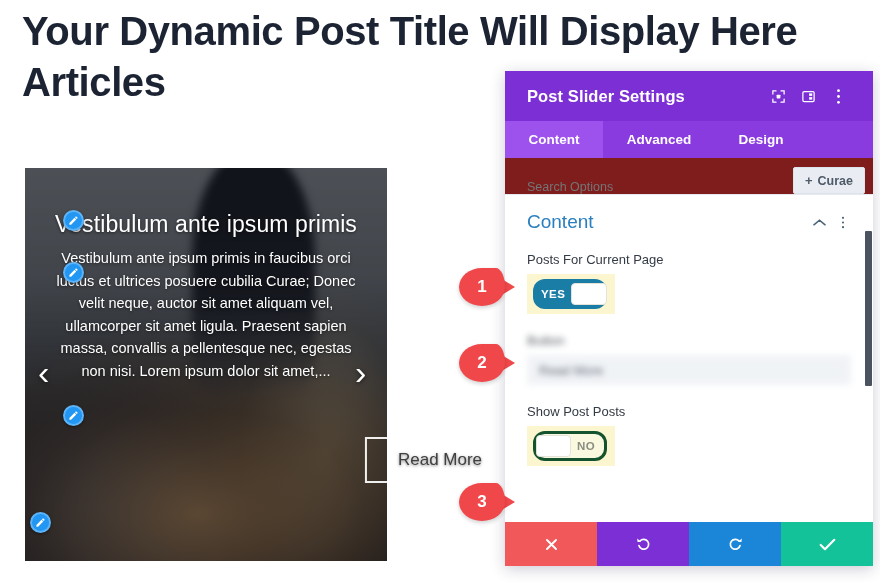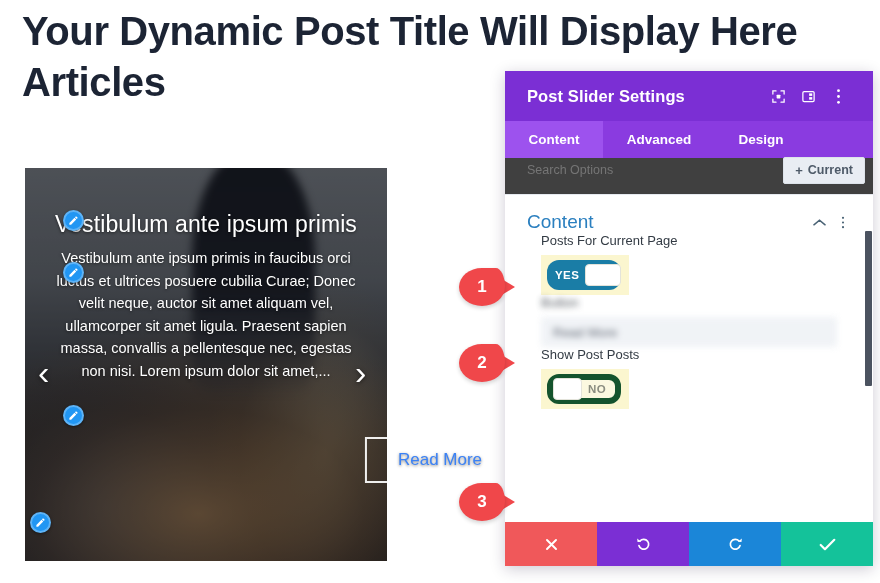--- a/index.html
+++ b/index.html
@@ -67,21 +67,21 @@
   .slide-body {
     font-size: 14.5px;
     line-height: 22.5px;
     font-weight: 400;
   }
   .read-more {
     position: absolute;
     left: 50%; top: 437px;
     transform: translateX(-50%);
     border: 2px solid rgba(255,255,255,0.92);
-    color: #3b82f6;
+    color: #404040;
     font-size: 17px;
     padding: 11px 31px;
     background: transparent;
     text-shadow: 0 1px 3px rgba(0,0,0,0.5);
     white-space: nowrap;
   }
   .arrow {
     position: absolute;
     top: 355px;
     color: #ffffff;
@@ -144,24 +144,24 @@
     display: flex; align-items: center; justify-content: center;
     color: #ffffff; font-size: 13.5px; font-weight: 700;
     height: 100%;
   }
   .tab.t1 { width: 98px; background: #9d52ee; }
   .tab.t2 { width: 92px; }
   .tab.t3 { width: 112px; }
 
   .search-row {
     height: 37px;
-    background: #404040;
+    background: #7f1d1d;
     border-bottom: 1px solid #e6eaf0;
-    display: flex; align-items: center;
-    padding: 0 8px 12px 22px;
+    display: flex; align-items: flex-end;
+    padding: 0 8px 0 22px;
   }
   .search-input {
     flex: 1; color: #9aa3ae; font-size: 12.5px; background: transparent; border: none;
     font-family: "Liberation Sans", sans-serif;
   }
   .filter-btn {
     background: #e9edf3;
     border: 1px solid #dde3ea;
     color: #4e5a68;
     font-size: 12.5px; font-weight: 700;
@@ -178,34 +178,34 @@
     background: #ffffff;
     overflow: hidden;
   }
   .section-head {
     display: flex; align-items: center;
     padding: 16px 18px 0 22px;
   }
   .section-title { flex: 1; color: #2a7fbf; font-size: 19px; font-weight: 400; }
   .sec-icon { width: 24px; display:flex; align-items:center; justify-content:center; color:#4a6375; }
 
-  .field { padding: 0 36px; margin-top: 0; position: relative; }
+  .field { padding: 0 22px; margin-top: 19px; position: relative; }
   .field-label {
     font-size: 13px; color: #333b44; font-weight: 400; margin-bottom: 7px;
   }
 
   .hl { background: #fbf6cf; display: inline-block; padding: 5px 8px 5px 6px; }
 
   .toggle {
     display: inline-flex; align-items: center;
     width: 74px; height: 30px;
     border-radius: 12px;
   }
   .toggle.on { background: #1a7da6; justify-content: flex-start; padding: 0 0 0 8px; }
-  .toggle.off { background: #fbf8e0; justify-content: flex-end; padding: 0 9px 0 0; border: 6px solid #14532d; }
+  .toggle.off { background: #fbf8e0; justify-content: flex-end; padding: 0 9px 0 0; border: 3px solid #14532d; }
   .toggle .lab { font-size: 11.5px; font-weight: 700; letter-spacing: 0.4px; }
   .toggle.on .lab { color: #ffffff; margin-right: 6px; }
   .toggle.off .lab { color: #8b8d80; margin-left: 6px; }
   .knob {
     width: 38px; height: 22px; border-radius: 4px;
     background: #ffffff; border: 1px solid #e3e3da;
   }
   .toggle.on .knob { order: 2; }
   .toggle.off .knob { order: -1; }
 
@@ -360,21 +360,21 @@
     <div class="tabs">
       <div class="tab t1">Content</div>
       <div class="tab t3">Advanced</div>
       <div class="tab t2">Design</div>
     </div>
 
     <div class="search-row">
       <input class="search-input" placeholder="Search Options" style="">
       <button class="filter-btn">
         <span class="filter-plus">+</span>
-        <span>Current</span>
+        <span>Curae</span>
       </button>
     </div>
 
     <div class="panel-body">
 
       <div class="section-head">
         <div class="section-title">Content</div>
         <div class="sec-icon">
           <svg width="13" height="9" viewBox="0 0 14 9">
               <path d="M1 7L7 2l6 5" stroke="#4a6375" stroke-width="1.6" fill="none" stroke-linecap="round"></path>

